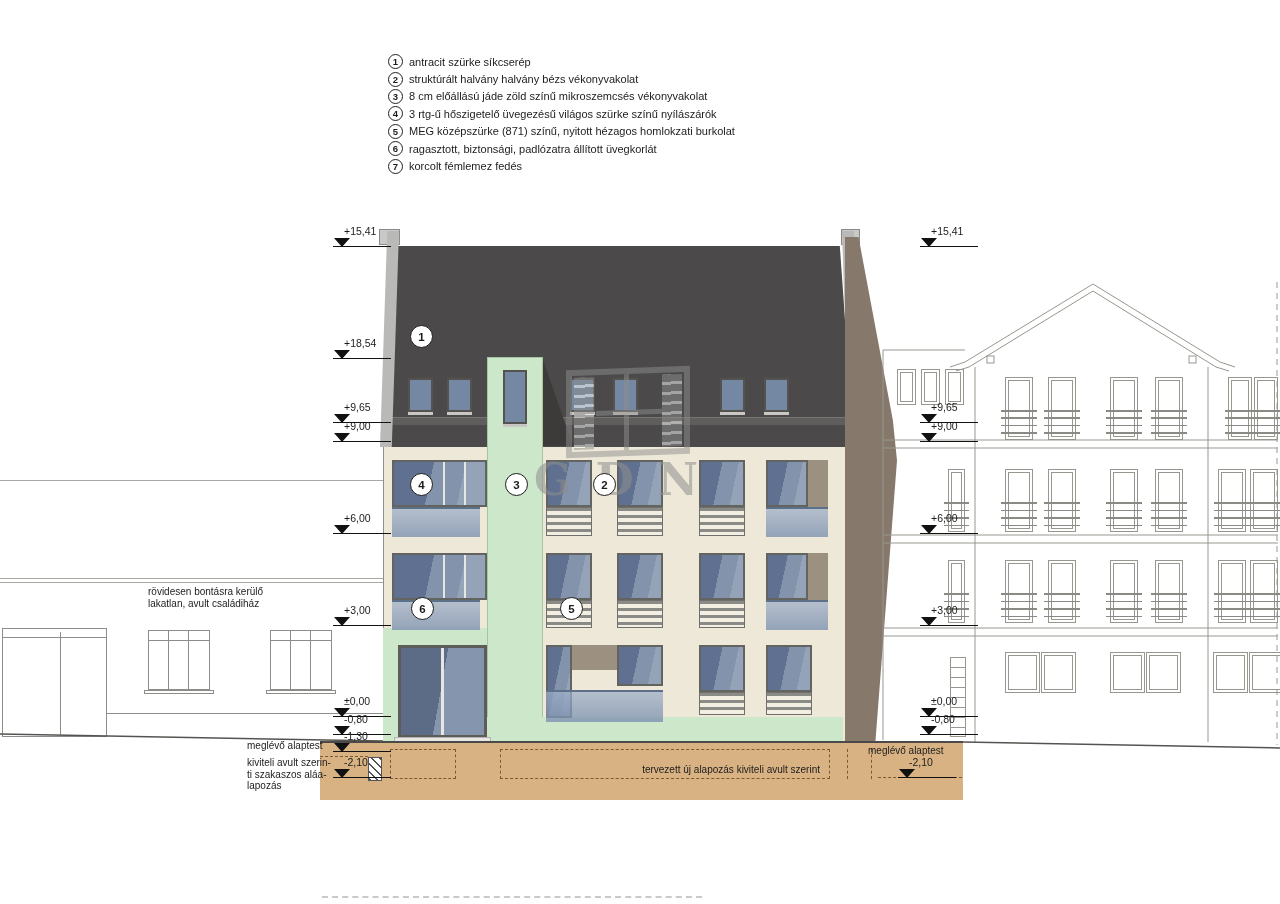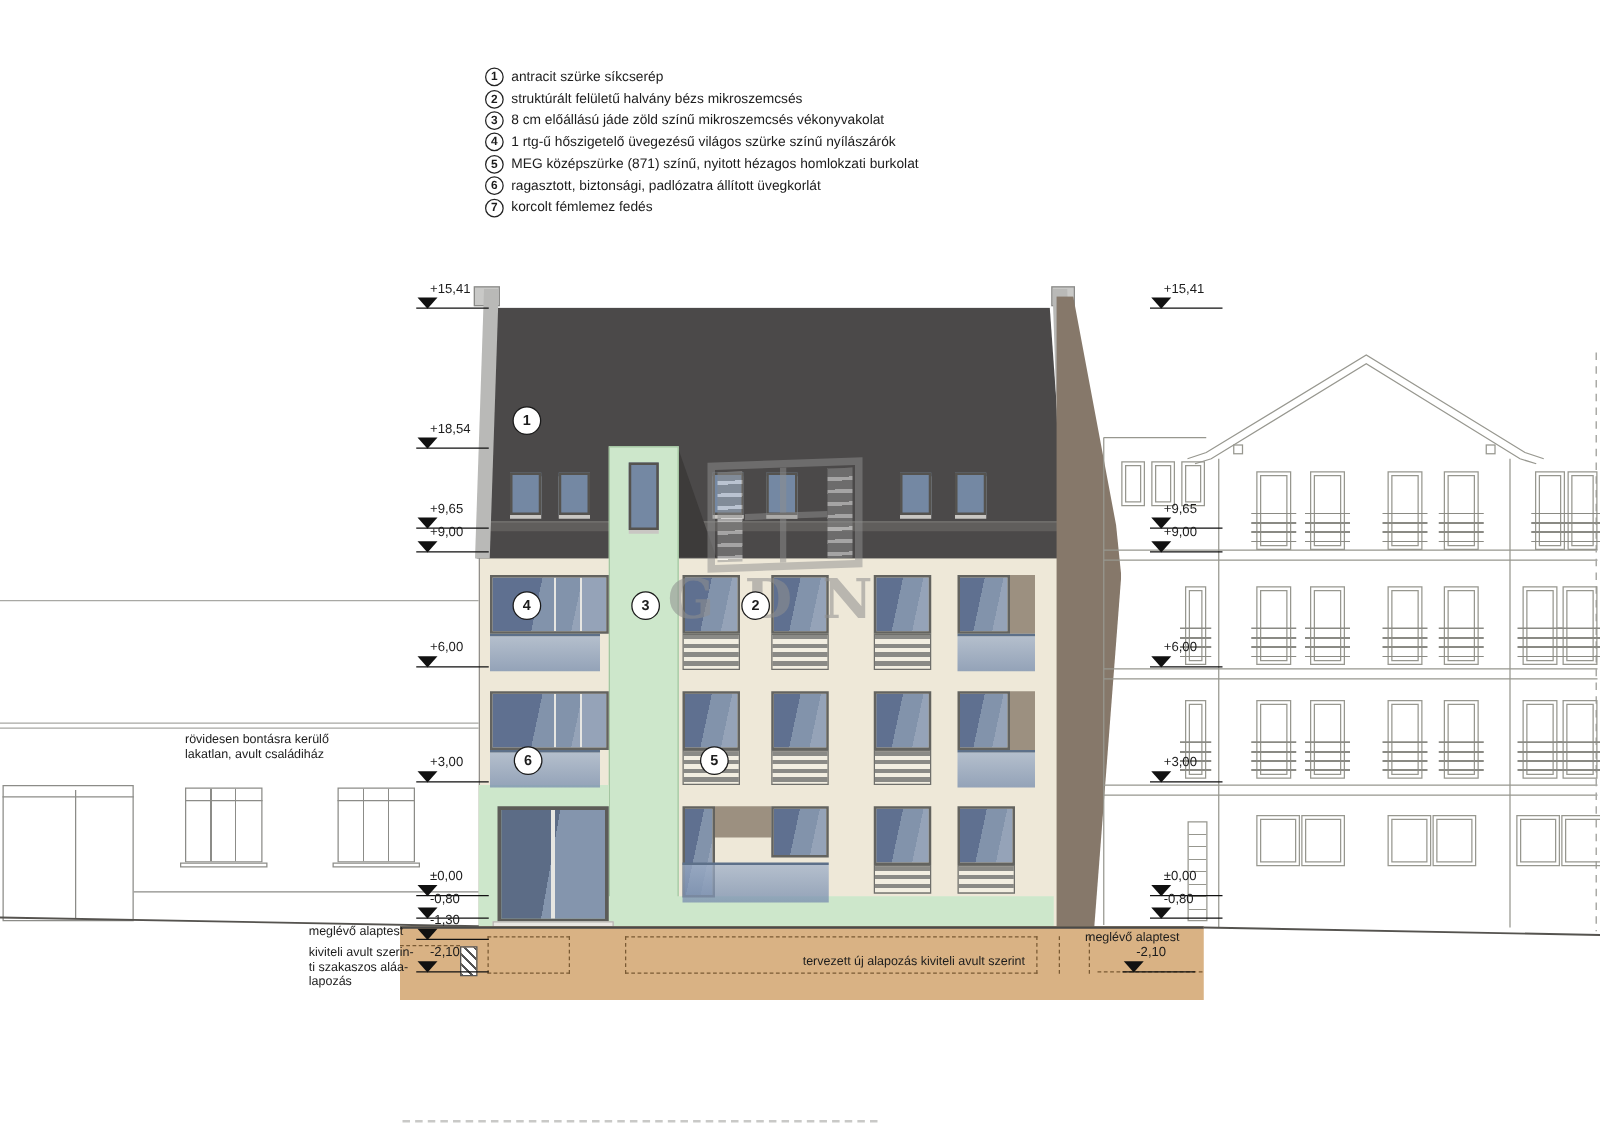--- a/index.html
+++ b/index.html
@@ -248,29 +248,29 @@
   </div>
   <div class="wm-text">GDN</div>
 
   <div class="legend" id="legend">
       <div class="legend-row">
         <span class="legend-circle">1</span>
         <span class="legend-text">antracit szürke síkcserép</span>
       </div>
       <div class="legend-row">
         <span class="legend-circle">2</span>
-        <span class="legend-text">struktúrált felületű halvány bézs mikroszemcsés</span>
+        <span class="legend-text">struktúrált halvány halvány bézs vékonyvakolat</span>
       </div>
       <div class="legend-row">
         <span class="legend-circle">3</span>
         <span class="legend-text">8 cm előállású jáde zöld színű mikroszemcsés vékonyvakolat</span>
       </div>
       <div class="legend-row">
         <span class="legend-circle">4</span>
-        <span class="legend-text">1 rtg-ű hőszigetelő üvegezésű világos szürke színű nyílászárók</span>
+        <span class="legend-text">3 rtg-ű hőszigetelő üvegezésű világos szürke színű nyílászárók</span>
       </div>
       <div class="legend-row">
         <span class="legend-circle">5</span>
         <span class="legend-text">MEG középszürke (871) színű, nyitott hézagos homlokzati burkolat</span>
       </div>
       <div class="legend-row">
         <span class="legend-circle">6</span>
         <span class="legend-text">ragasztott, biztonsági, padlózatra állított üvegkorlát</span>
       </div>
       <div class="legend-row">

